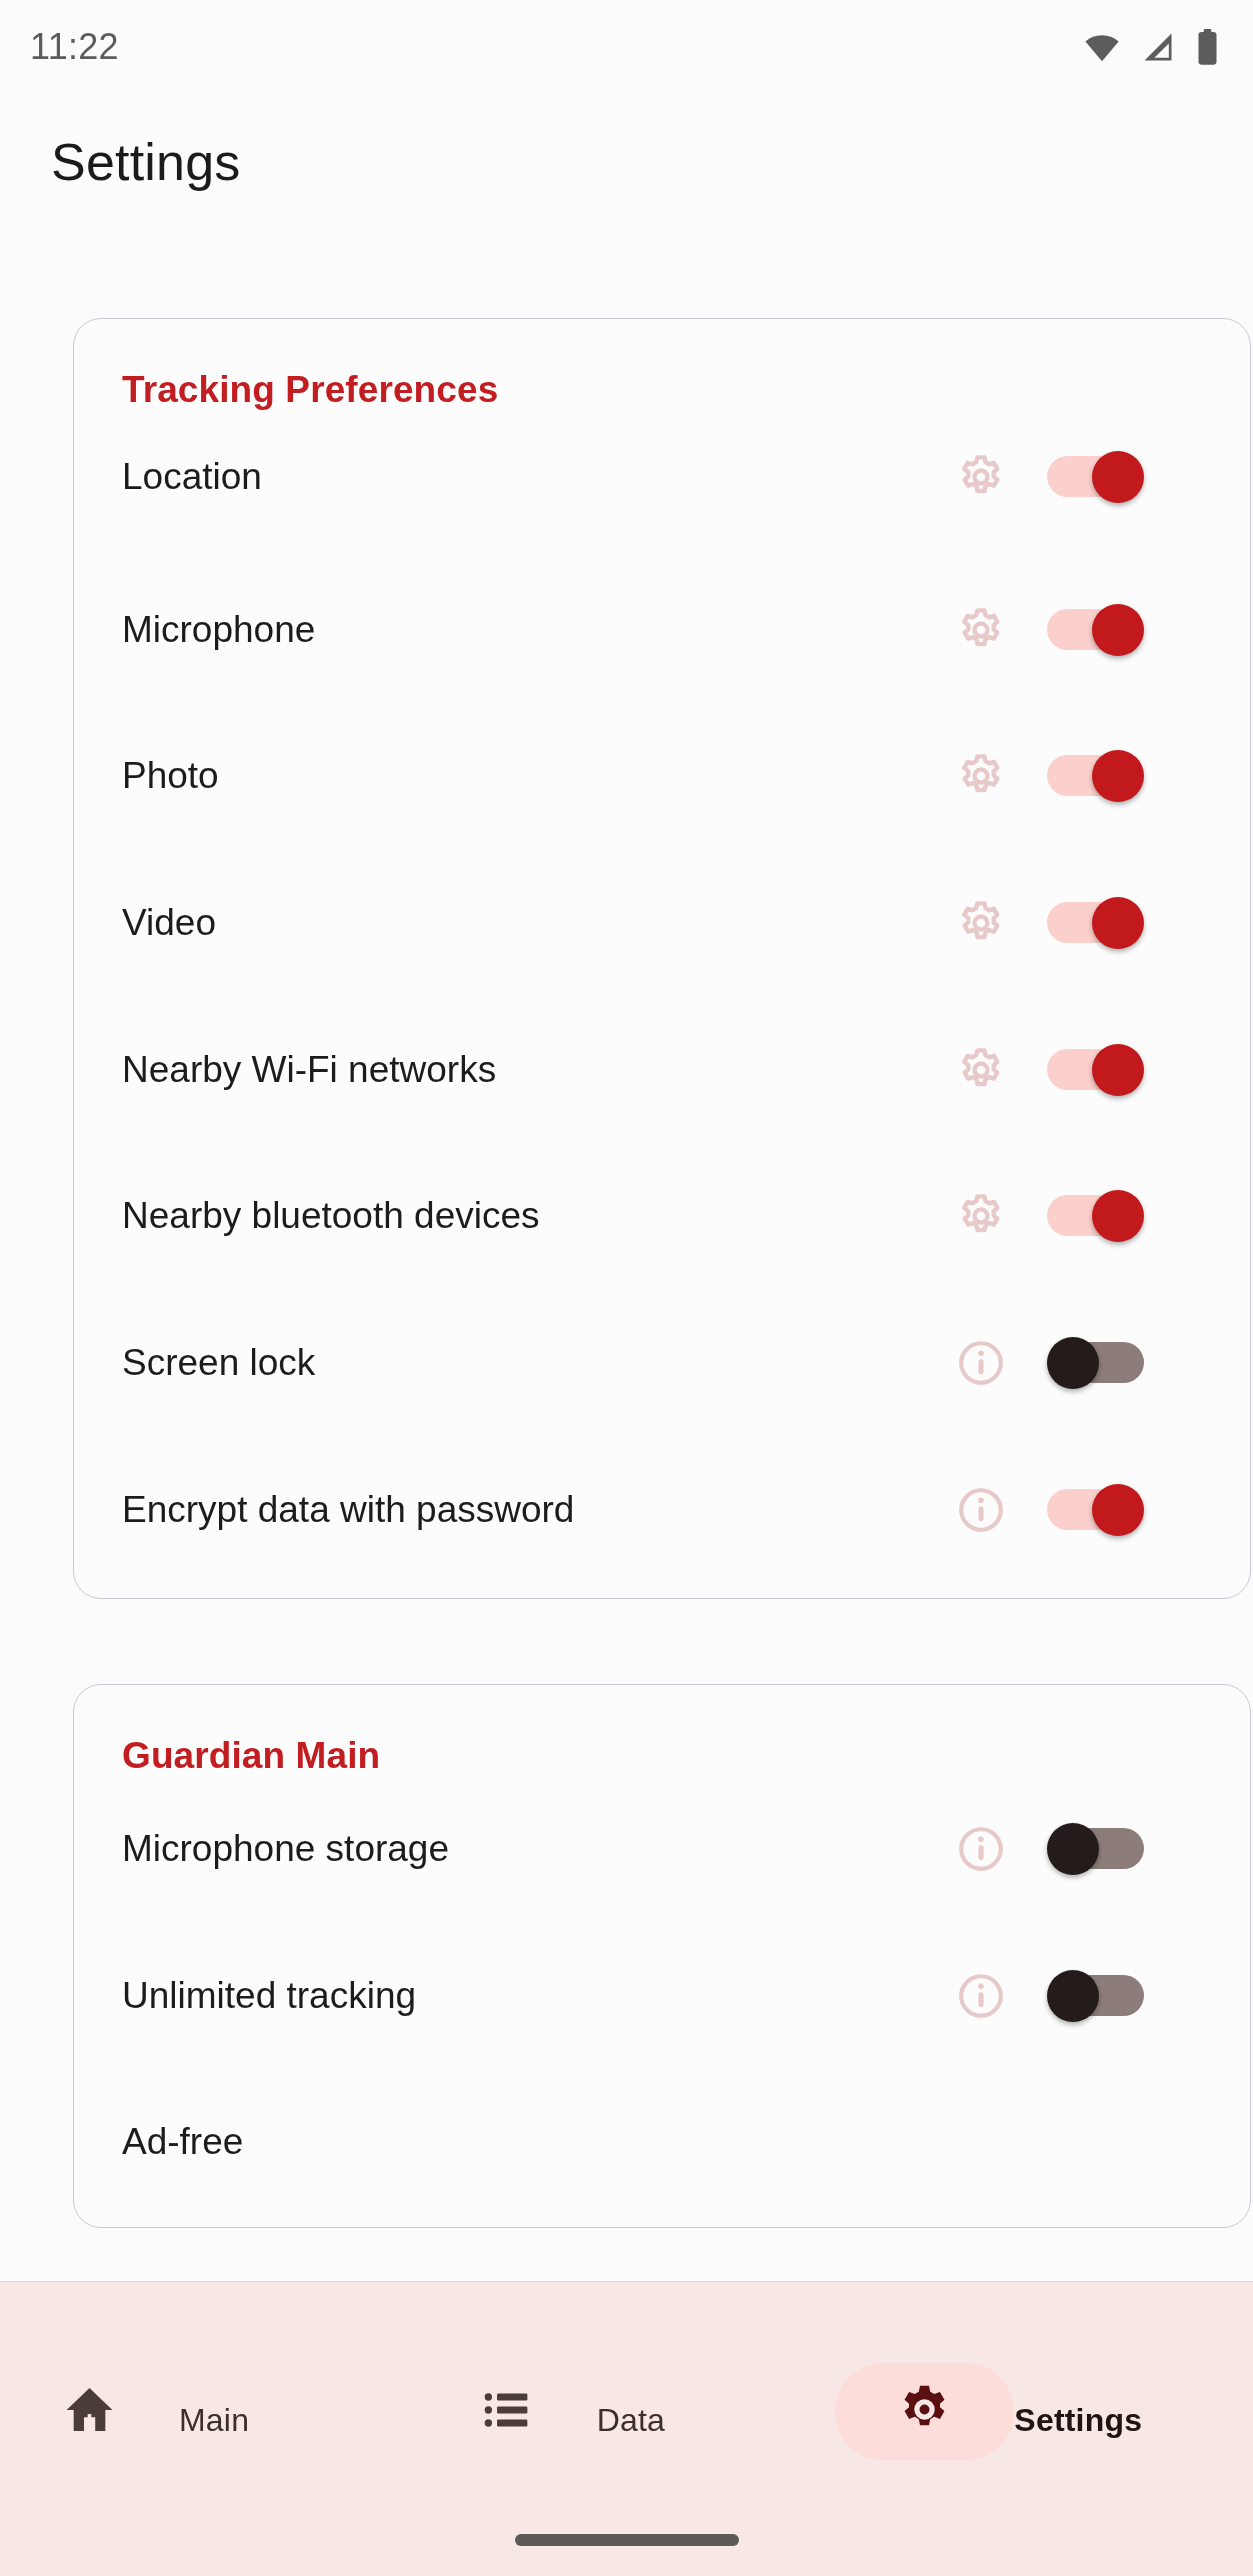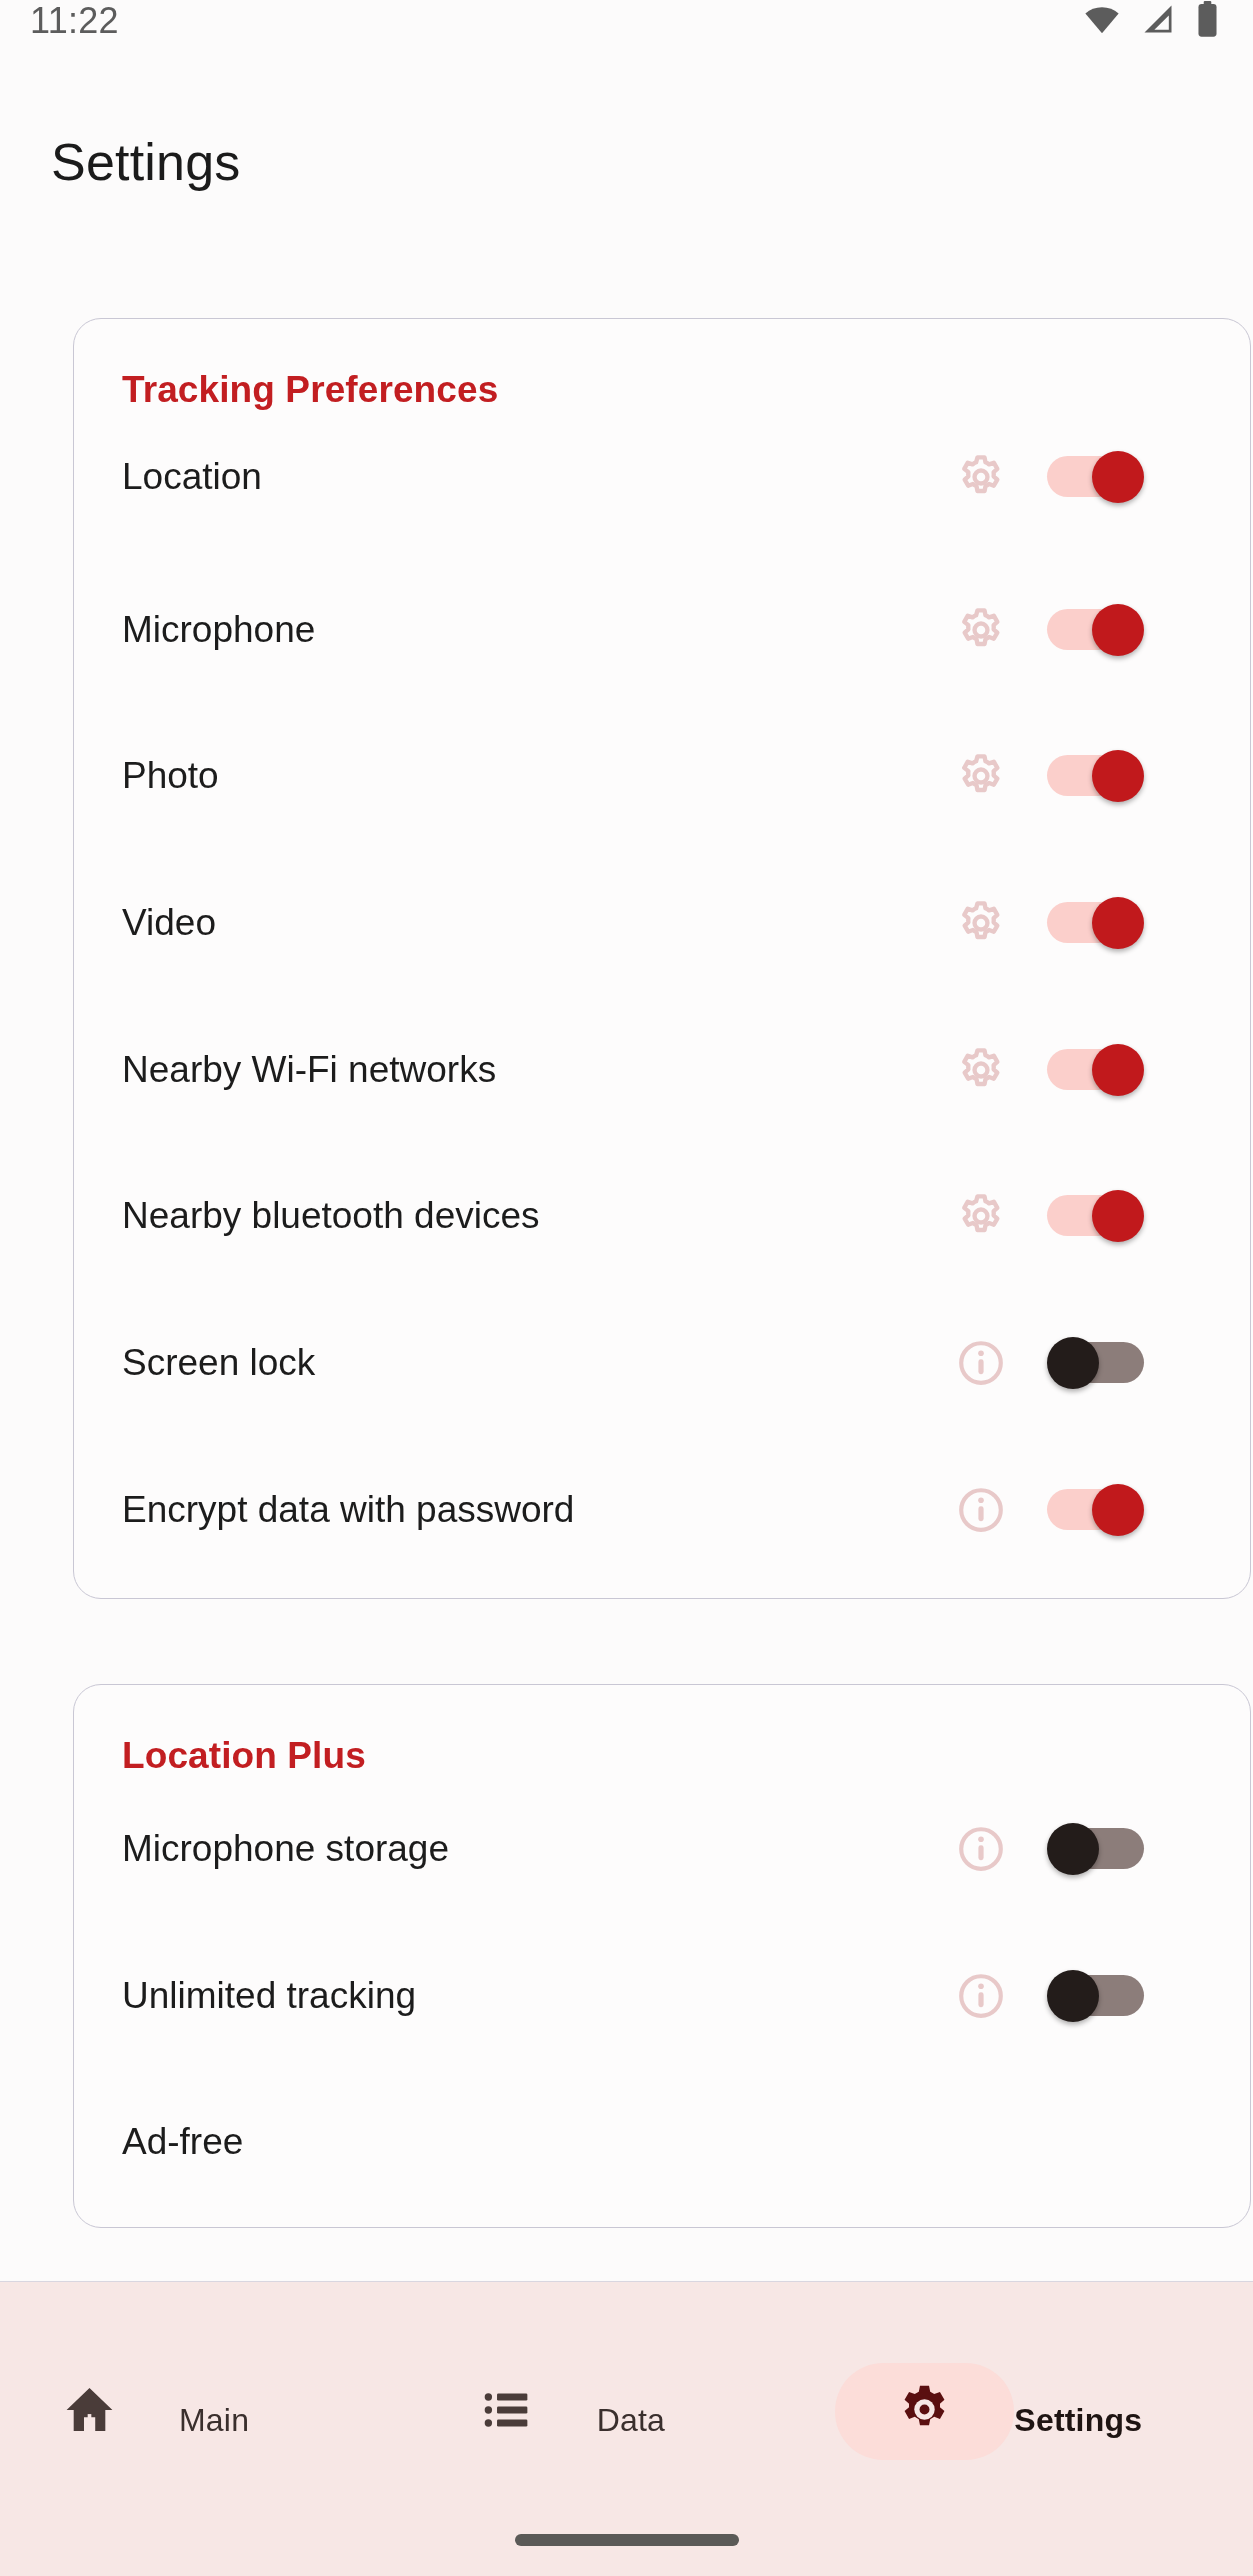--- a/index.html
+++ b/index.html
@@ -7,22 +7,22 @@
     width:1253px; height:2576px;
     background:#FCFBFB;
     font-family:"Liberation Sans", sans-serif;
     overflow:hidden;
   }
   #screen { position:relative; width:1253px; height:2576px; background:#FCFBFB; }
 
   
   .statusbar {
     position:absolute; top:0; left:0; width:1253px; height:81px;
-    display:flex; align-items:flex-start; justify-content:space-between;
-    padding:0 34px 0 30px;
+    display:flex; align-items:center; justify-content:space-between;
+    padding:12px 34px 0 30px;
   }
   .status-time { font-size:36px; color:#5C5C5C; letter-spacing:0.3px; }
   .status-icons { display:flex; align-items:center; gap:19.7px; }
   .status-icons svg { display:block; }
 
   
   .page-title {
     position:absolute; top:132px; left:51px;
     font-size:52px; color:#1B1B1B; font-weight:400; letter-spacing:0.2px;
   }
@@ -256,21 +256,21 @@
               <div class="toggle on">
                 <span class="track"></span>
                 <span class="thumb"></span>
               </div>
             </div>
           </div>
         </div>
     </div>
 
     <div class="card" id="card-1" style="top:1366px; height:544px;">
-      <div class="card-title">Location Plus</div>
+      <div class="card-title">Guardian Main</div>
       <div id="rows-1">
           <div class="row" style="top: 119px;">
             <div class="row-label">Microphone storage</div>
             <div class="row-ctrl">
               <span class="icon-slot">
                 <svg width="50" height="50" viewBox="0 0 24 24">
                   <circle cx="12" cy="12" r="9.5" fill="none" stroke="#E8C9C9" stroke-width="2"></circle>
                   <circle cx="12" cy="7.3" r="1.35" fill="#E8C9C9"></circle>
                   <rect x="10.75" y="10.2" width="2.5" height="7.2" rx="1.15" fill="#E8C9C9"></rect>
                 </svg>

